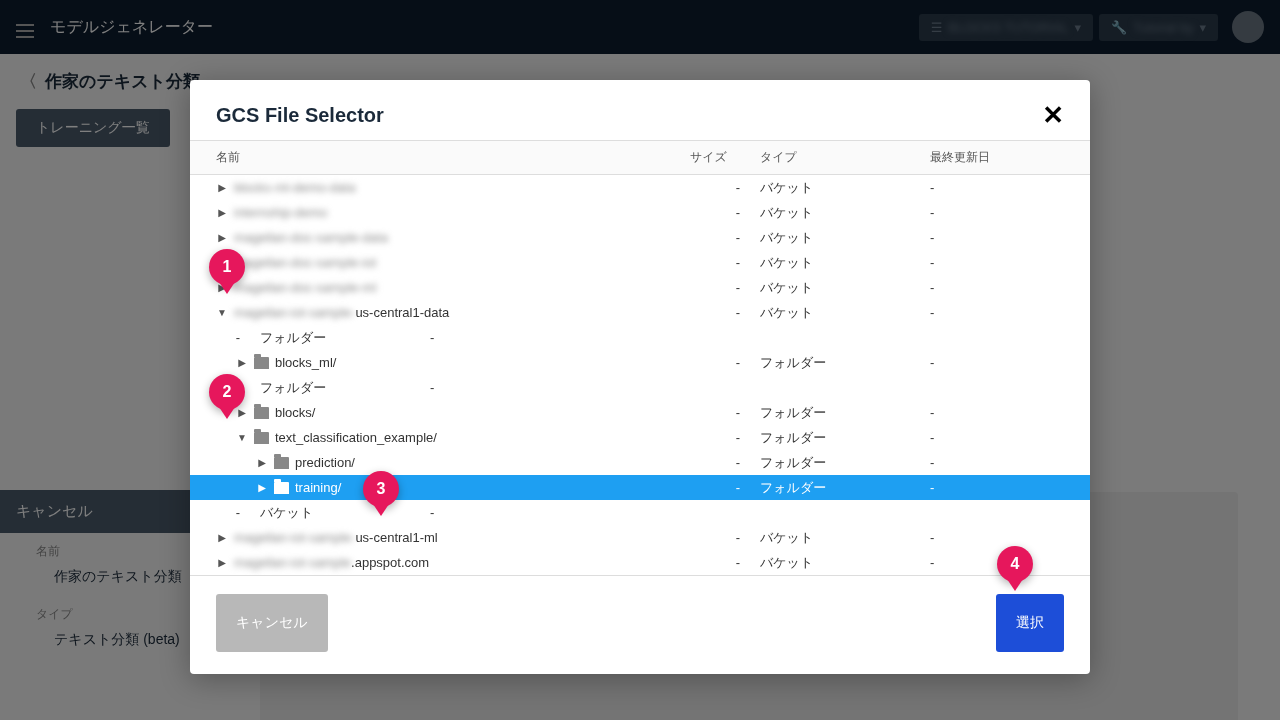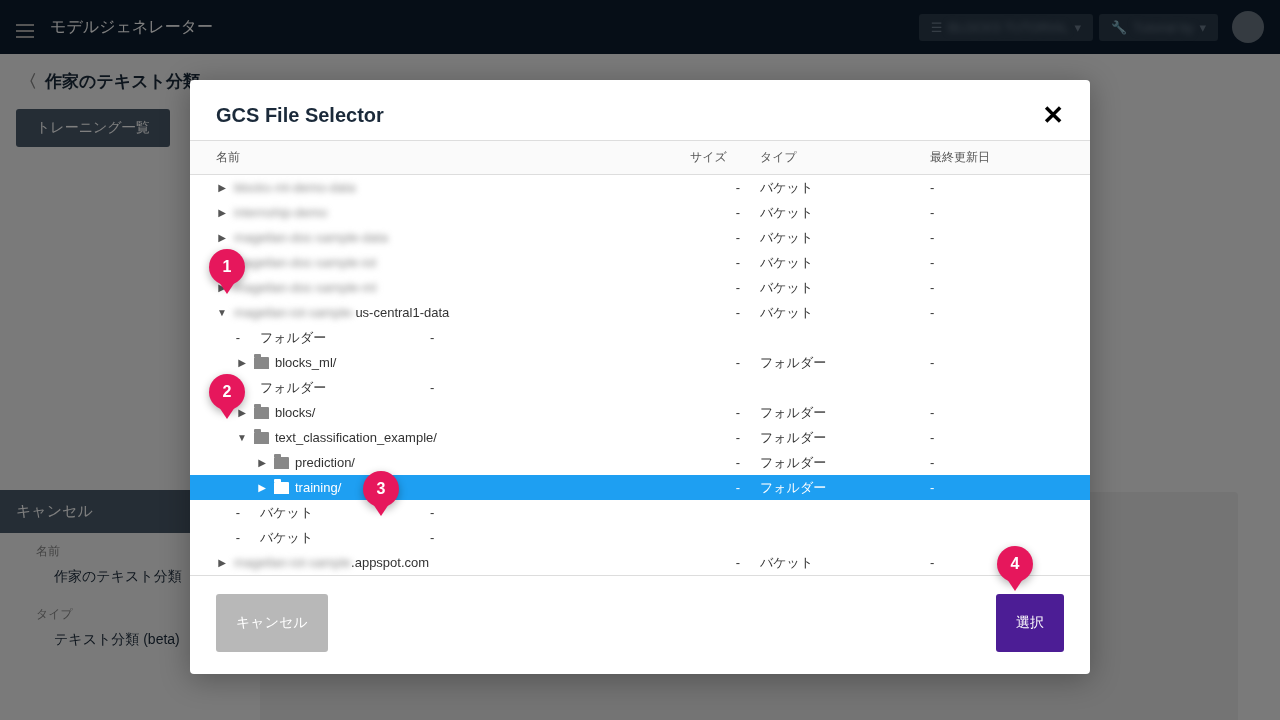--- a/index.html
+++ b/index.html
@@ -53,21 +53,21 @@
   .folder-icon::before { content: ""; position: absolute; top: -3px; left: 0; width: 7px; height: 3px; background: #888; border-radius: 1px 1px 0 0; }
   .row.selected .folder-icon, .row.selected .folder-icon::before { background: #fff; }
   .blur { filter: blur(3px); color: #888; }
   .row .size { width: 60px; text-align: right; padding-right: 10px; }
   .row .type { width: 170px; padding-left: 10px; }
   .row .date { width: 170px; padding-left: 10px; }
   
   .modal-footer { display: flex; justify-content: space-between; padding: 18px 26px 22px 26px; }
   .btn { padding: 20px 20px; border-radius: 3px; border: none; font-size: 14px; cursor: pointer; }
   .btn-cancel { background: #b8b8b8; color: #fff; }
-  .btn-select { background: #4c1d95; color: #fff; }
+  .btn-select { background: #1d4ed8; color: #fff; }
   
   
   .callout { position: absolute; z-index: 30; width: 36px; height: 46px; }
   .callout .circle { width: 36px; height: 36px; background: #e6175c; border-radius: 50%; display: flex; align-items: center; justify-content: center; color: #fff; font-weight: 700; font-size: 16px; box-shadow: 0 3px 8px rgba(0,0,0,0.3); }
   .callout .pin { width: 0; height: 0; border-left: 8px solid transparent; border-right: 8px solid transparent; border-top: 12px solid #e6175c; margin: -3px auto 0 auto; }
 </style>
 </head>
 <body>
 
 <div class="topbar">
@@ -261,20 +261,27 @@
         <div class="size">-</div>
         <div class="type">フォルダー</div>
         <div class="date">-</div>
       </div>
       <div class="row">
         <div class="size">-</div>
         <div class="type">バケット</div>
         <div class="date">-</div>
       </div>
       <div class="row">
+        <div class="lead">
+          <span style="width: 26px; display: inline-block;"></span>
+          <span class="arrow right"></span>
+          <span style="width: 6px; display: inline-block;"></span>
+          <span class="blur">magellan-iot-sample-</span>
+          <span>us-central1-ml</span>
+        </div>
         <div class="size">-</div>
         <div class="type">バケット</div>
         <div class="date">-</div>
       </div>
       <div class="row">
         <div class="lead">
           <span style="width: 26px; display: inline-block;"></span>
           <span class="arrow right"></span>
           <span style="width: 6px; display: inline-block;"></span>
           <span class="blur">magellan-iot-sample</span>

